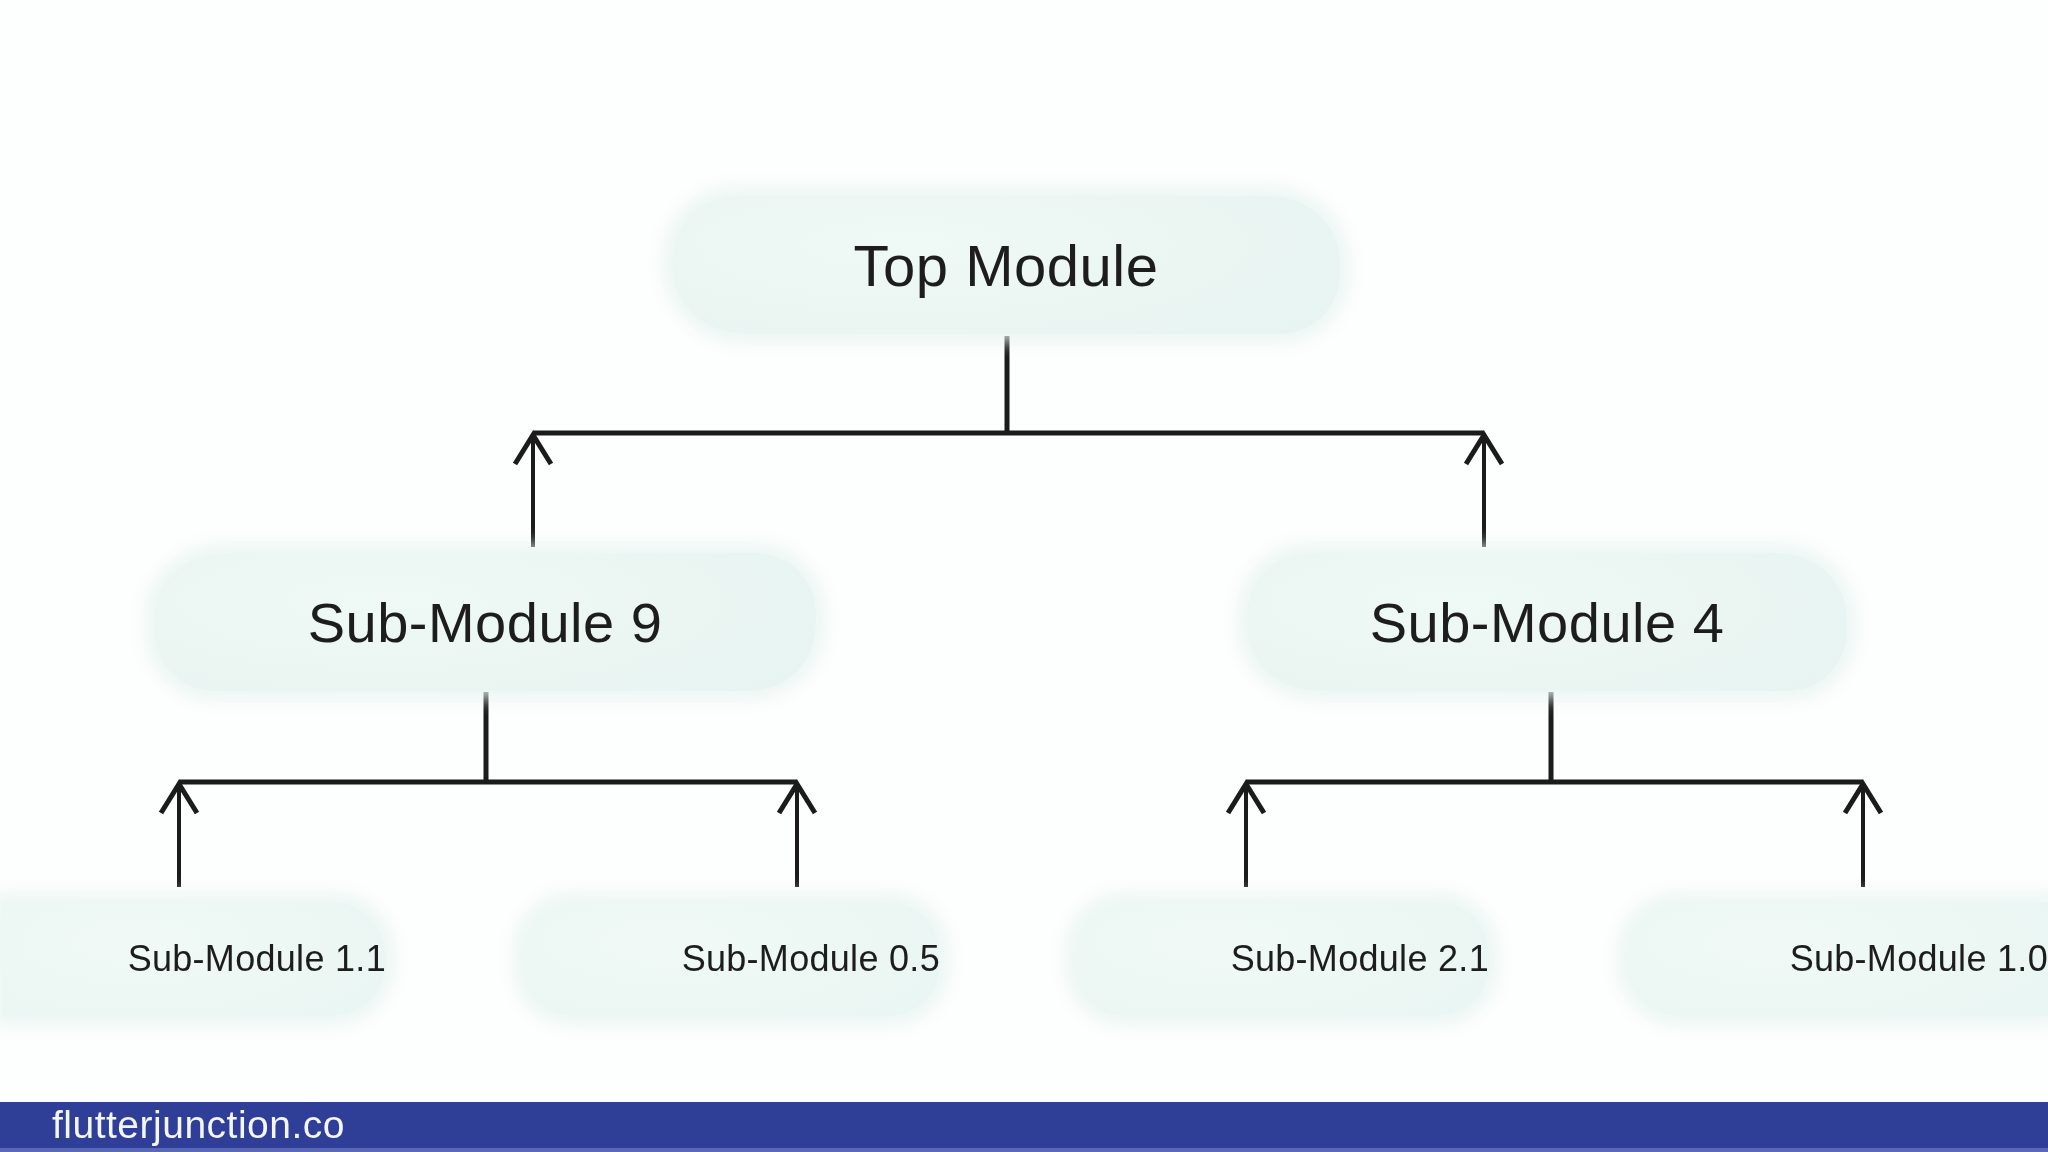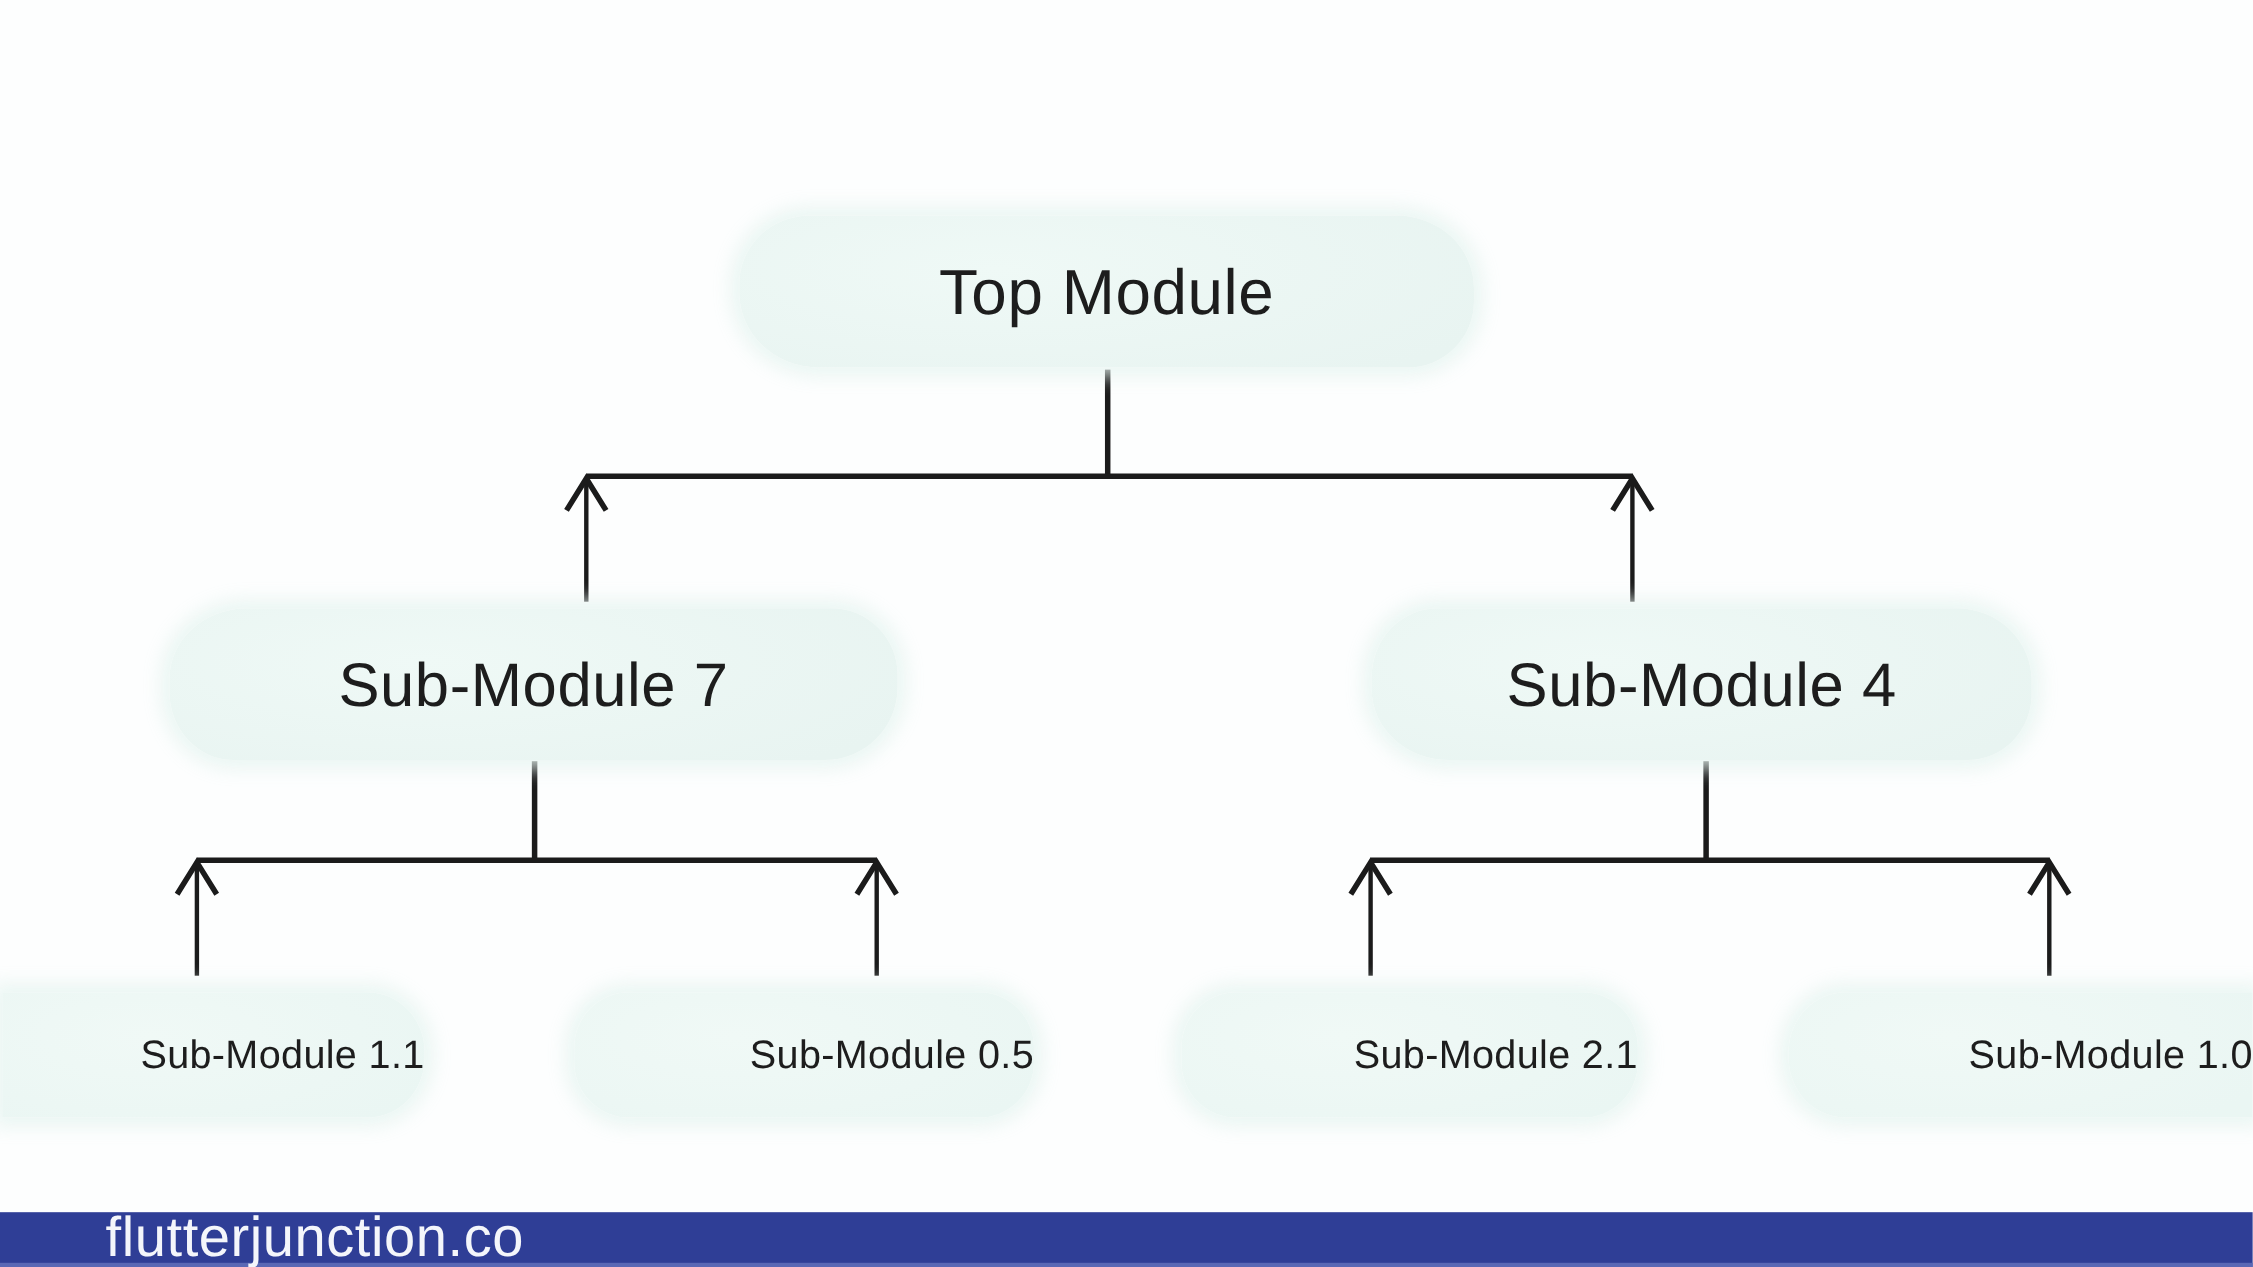--- a/index.html
+++ b/index.html
@@ -79,23 +79,23 @@
   .footer-banner {
     position: absolute;
     left: 0; top: 1102px;
     width: 2048px; height: 50px;
     background: var(--banner-bg);
     border-bottom: 4px solid var(--banner-edge);
     display: flex;
     align-items: center;
   }
   .footer-banner .brand {
-    margin-left: 96px;
+    margin-left: 52px;
     color: var(--banner-text);
-    font-size: 51px;
+    font-size: 39px;
     line-height: 46px;
     font-weight: 400;
     letter-spacing: 0.5px;
   }
 </style>
 </head>
 <body>
 
 <div class="stage">
 
@@ -121,21 +121,21 @@
     <polyline points="1228,813 1246,784 1264,813" stroke-width="5"></polyline>
     <line x1="1863" y1="785" x2="1863" y2="887" stroke-width="4"></line>
     <polyline points="1845,813 1863,784 1881,813" stroke-width="5"></polyline>
   </svg>
 
   <div class="node node-top">
     <span>Top Module</span>
   </div>
 
   <div class="node node-mid node-sub1">
-    <span>Sub-Module 7</span>
+    <span>Sub-Module 9</span>
   </div>
 
   <div class="node node-mid node-sub2">
     <span>Sub-Module 4</span>
   </div>
 
   <div class="node node-leaf node-leaf11">
     <span>Sub-Module 1.1</span>
   </div>
 

